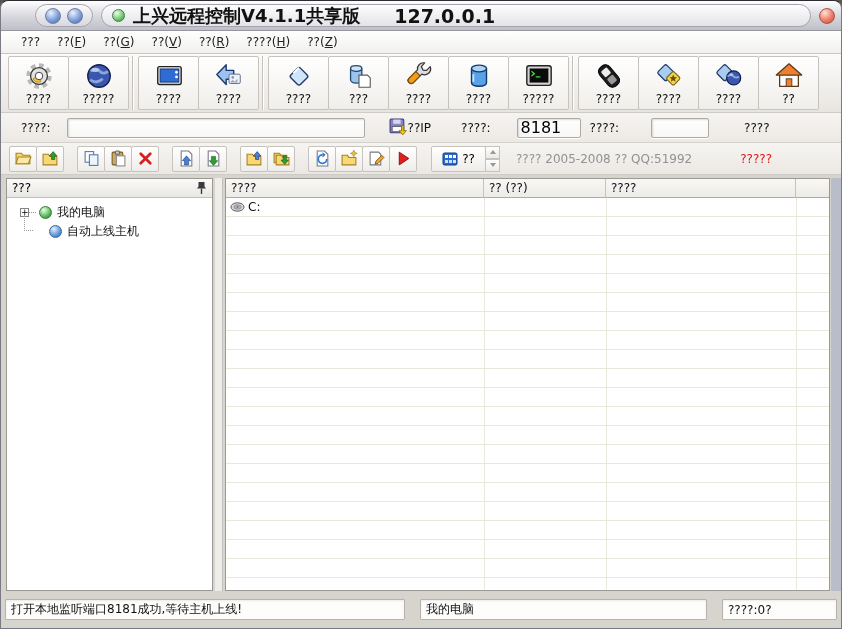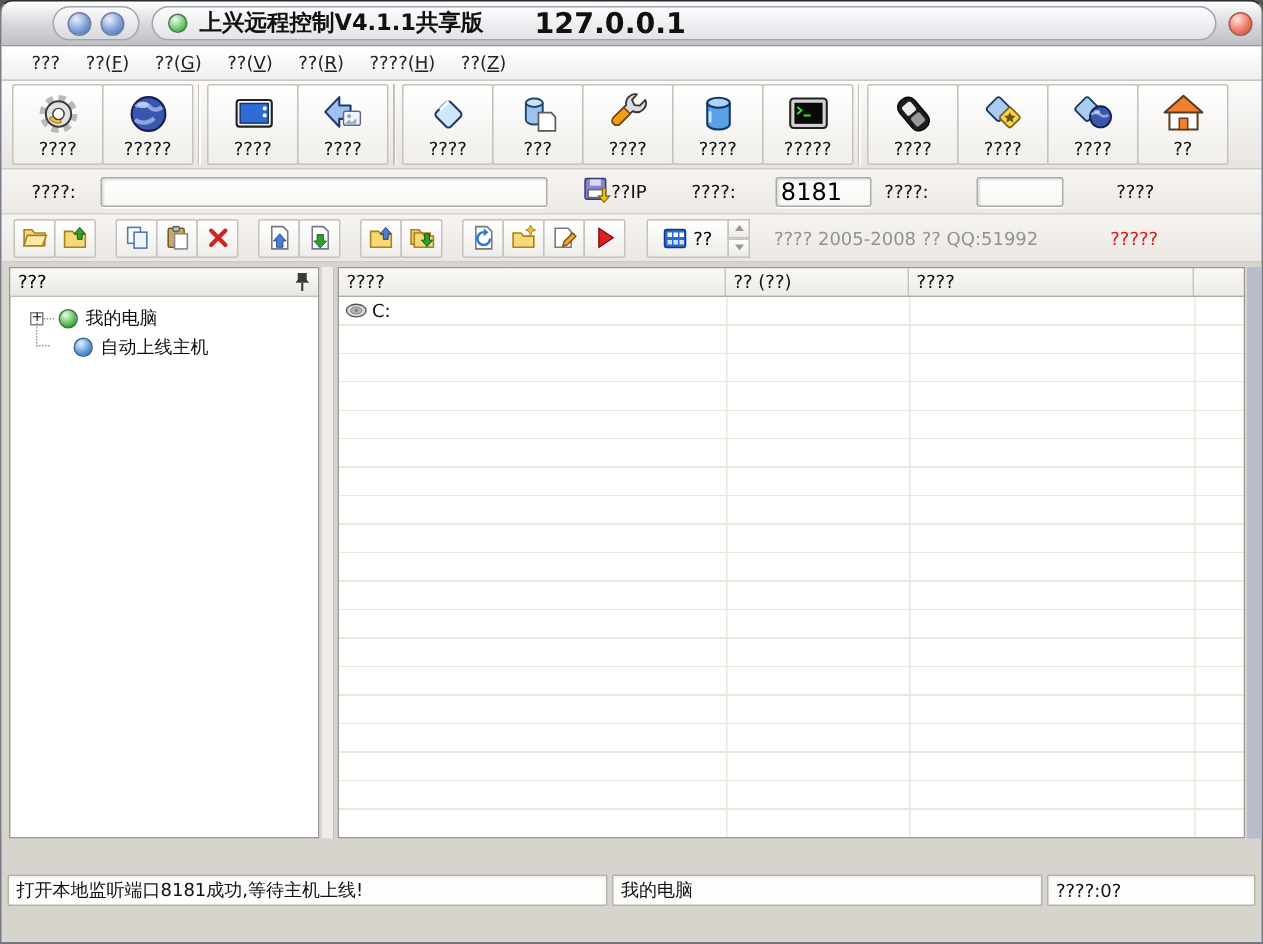--- a/index.html
+++ b/index.html
@@ -12,21 +12,21 @@
     border-radius:8px 8px 0 0;padding:0 6px 0 0;}
   .tb-curve{width:34px;height:100%;}
   .tb-balls{display:flex;gap:6px;align-items:center;background:linear-gradient(#fbfbfc,#d8d8de);
     border:1px solid #a4a4ae;border-radius:12px;padding:2px 9px;height:23px;}
   .ball{width:16px;height:16px;border-radius:50%;display:inline-block;}
   .ball.blue{background:radial-gradient(circle at 35% 28%,#eaf1fd,#7d9fd9 55%,#49679f);border:1px solid #6f7f9f;}
   .ball.green{width:13px;height:13px;background:radial-gradient(circle at 35% 28%,#ecffec,#6ec46e 60%,#2f8f2f);border:1px solid #4a7a4a;}
   .ball.red{background:radial-gradient(circle at 35% 28%,#ffe3da,#ef7a66 55%,#d84430);border:1px solid #a05a50;}
   .tb-pill{flex:1;display:flex;align-items:center;gap:8px;margin:0 8px;height:23px;
     background:linear-gradient(#fdfdfe,#e3e3e8);border:1px solid #a4a4ae;border-radius:12px;padding:0 10px;}
-  .tb-title{font-size:15px;font-weight:bold;color:#111;}
+  .tb-title{font-size:18px;font-weight:bold;color:#111;}
   .tb-ip{font-size:19px;font-weight:bold;color:#111;margin-left:26px;}
   
   .menubar{height:23px;flex:0 0 23px;display:flex;align-items:center;gap:17px;padding-left:20px;
     background:linear-gradient(#ffffff,#f1f0ee);border-bottom:1px solid #c9c6c1;font-size:12px;color:#222;}
   .menu-item{cursor:default;white-space:nowrap;}
   .mkey{text-decoration:underline;}
   
   .toolbar{height:59px;flex:0 0 59px;display:flex;align-items:center;padding-left:7px;
     background:linear-gradient(#fcfbfa,#e8e5e1);border-bottom:1px solid #cfccc7;}
   .tgroup{display:flex;}
@@ -77,21 +77,21 @@
   .grid-header{display:flex;height:19px;}
   .gh{display:flex;align-items:center;padding-left:5px;font-size:12px;color:#111;
     background:linear-gradient(#f9f8f6,#edebe7);border-right:1px solid #c6c3be;border-bottom:1px solid #aeaba6;}
   .grid-body{position:absolute;top:19px;left:0;right:0;bottom:0;
     background:repeating-linear-gradient(to bottom,#fff 0 18px,#e8e8dc 18px 19px);}
   .vline{position:absolute;top:0;bottom:0;width:1px;background:#e8e8dc;}
   .grid-row{position:absolute;top:0;left:0;height:18px;display:flex;align-items:center;padding-left:4px;
     font-size:12px;color:#111;gap:3px;width:257px;}
   .right-strip{flex:1;background:linear-gradient(to right,#d7d4cd 1px,#b9bcc9 1px);}
   
-  .statusbar{flex:0 0 21px;height:21px;margin:24px 2px;display:flex;gap:3px;padding:0 2px;}
+  .statusbar{flex:0 0 21px;height:21px;margin:8px 2px;display:flex;gap:15px;padding:0 2px;}
   .spanel{background:#fdfdfc;border:1px solid #b6b3ae;border-radius:1px;display:flex;align-items:center;
     padding:0 5px;font-size:12px;color:#111;box-shadow:inset 0 1px 2px rgba(0,0,0,.08);white-space:nowrap;overflow:hidden;}
   .s1{width:400px;}.s2{width:287px;}.s3{flex:1;}
 </style>
 </head>
 <body>
 
 <div class="window">
 
   <div class="titlebar">

